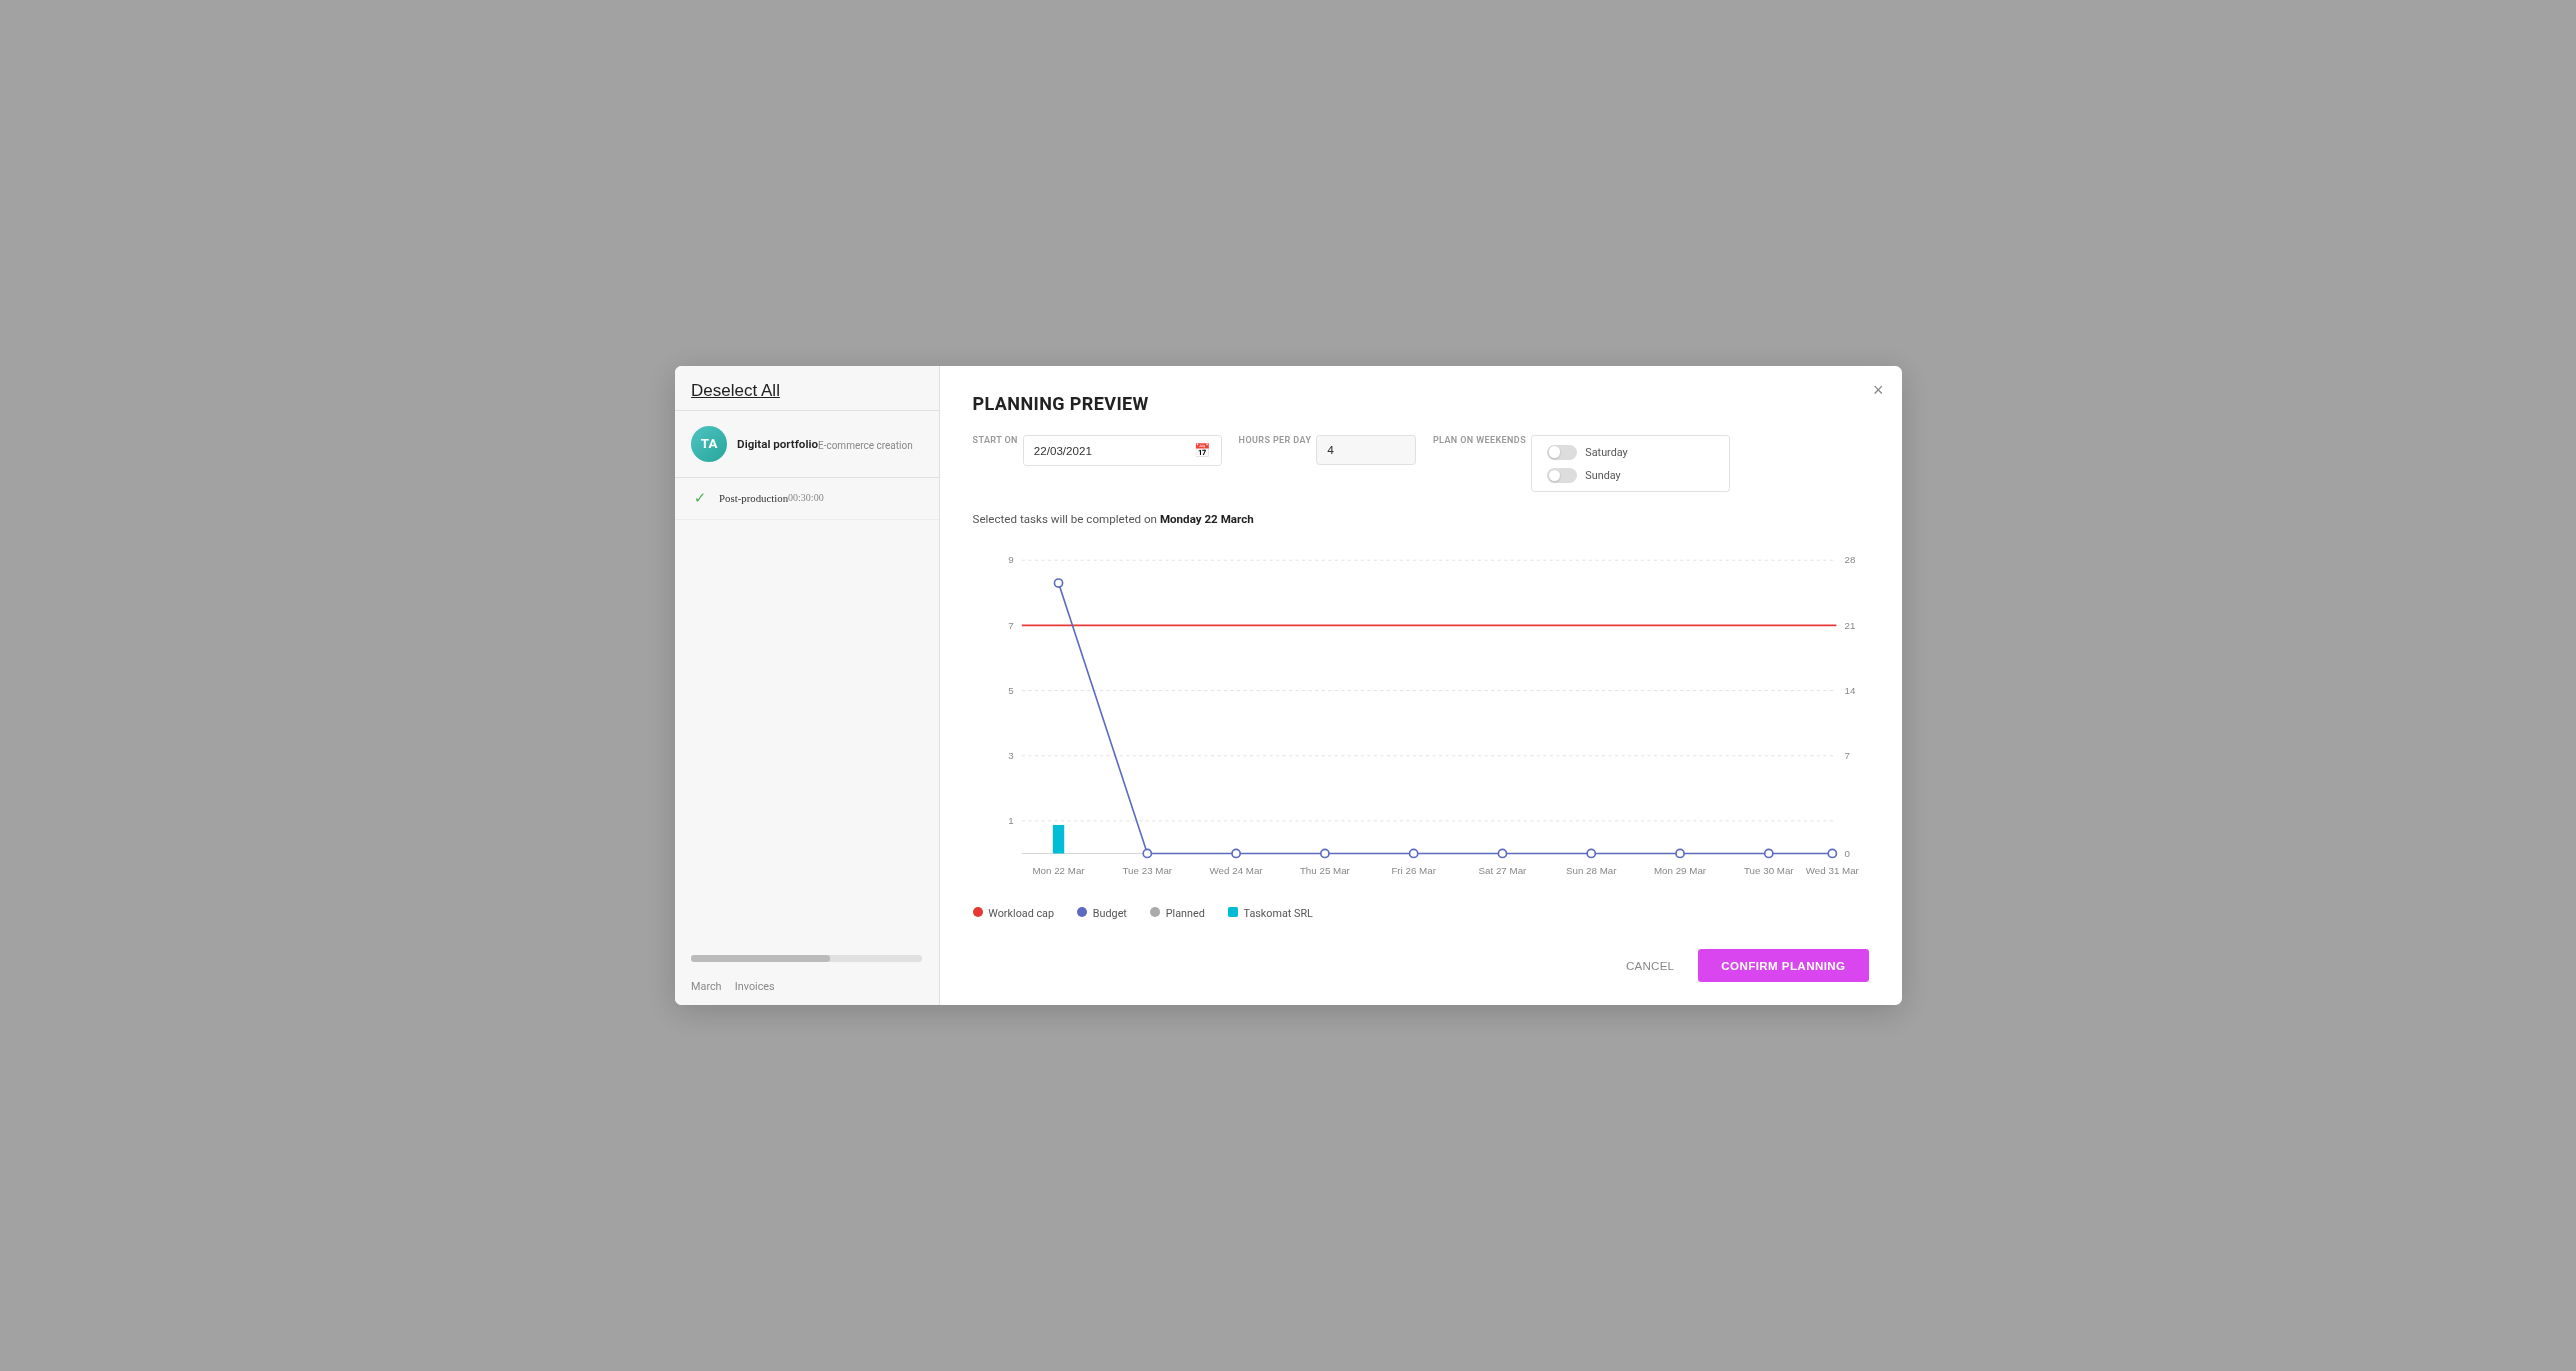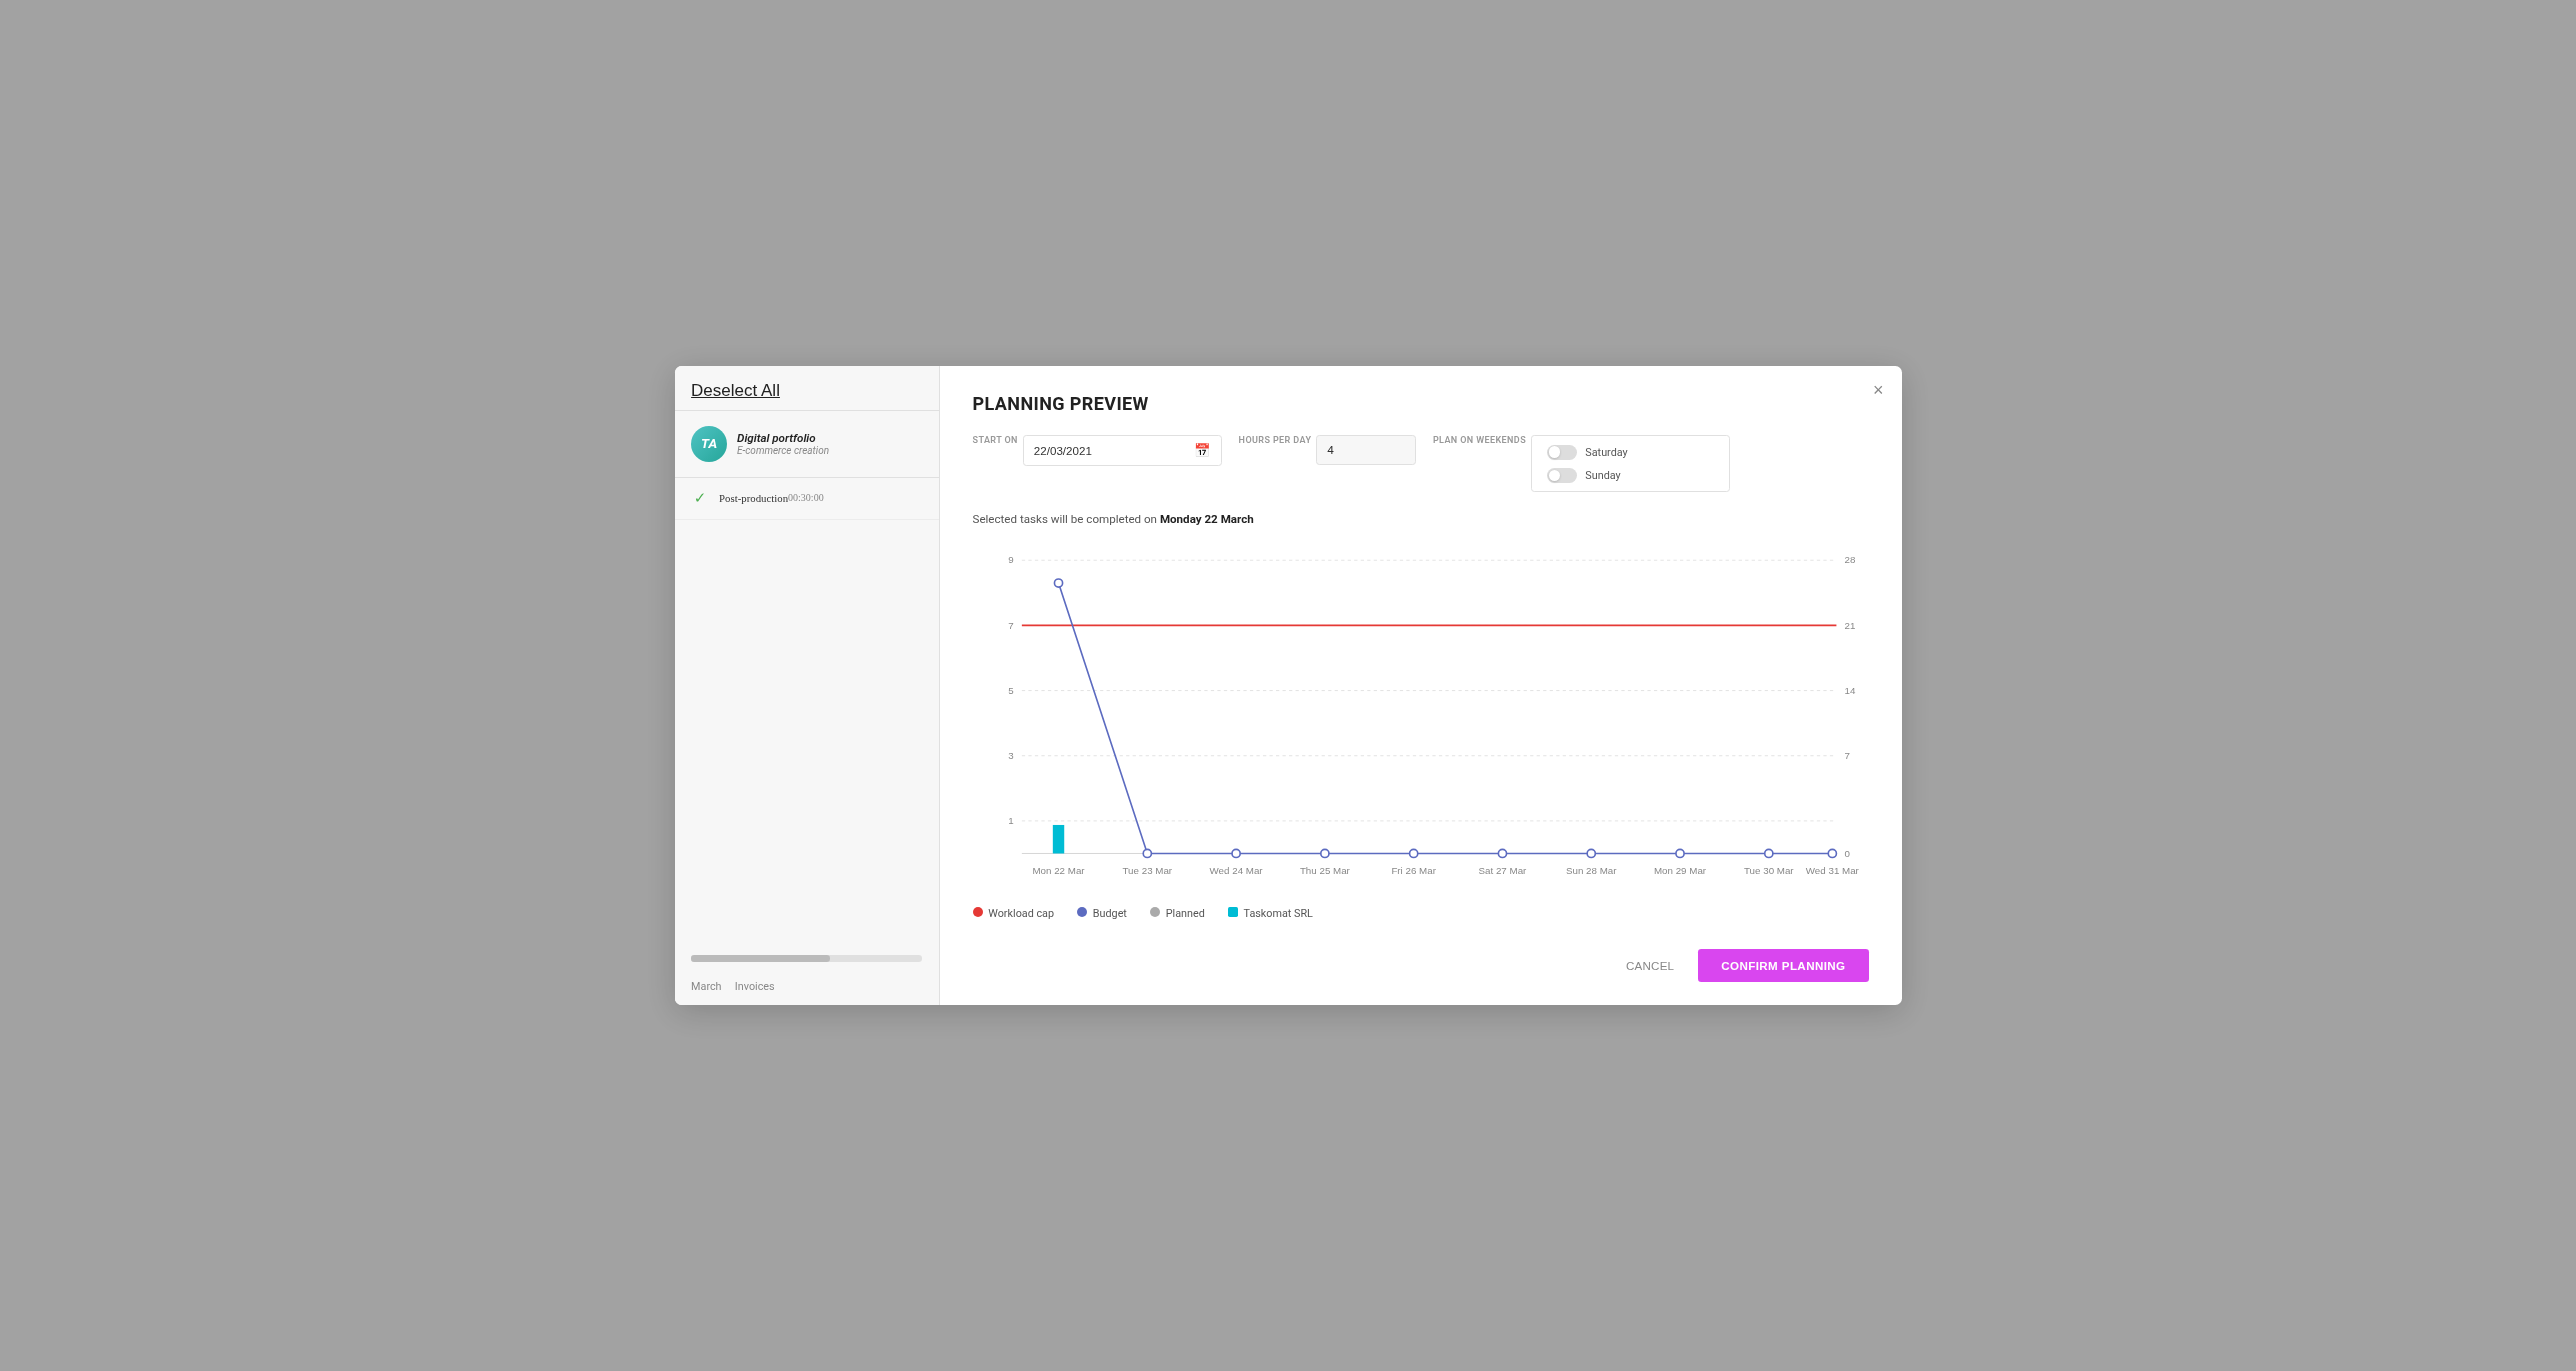--- a/index.html
+++ b/index.html
@@ -54,36 +54,35 @@
       background: none;
       border: none;
       padding: 0;
     }
     .sidebar-project {
       display: flex;
       align-items: center;
       gap: 10px;
       padding: 15px 16.6px;
       border-bottom: 0.8px solid #e0e0e0;
-      font-style: italic;
     }
     .avatar {
       width: 36px;
       height: 36px;
       border-radius: 50%;
       background: linear-gradient(135deg, #4fc3c3 0%, #26a69a 100%);
       display: flex;
       align-items: center;
       justify-content: center;
       color: #fff;
       font-weight: bold;
       font-size: 13.3px;
       flex-shrink: 0;
     }
-    .project-info { display: flex; flex-direction: column; }
+    .project-info { display: flex; flex-direction: row; align-items: flex-end; }
     .project-name { font-weight: 600; font-size: 11.6px; color: #222; }
     .project-sub { font-size: 10px; color: #888; }
     .sidebar-task {
       display: flex;
       align-items: center;
       gap: 10px;
       padding: 11.6px 16.6px;
       border-bottom: 0.8px solid #ececec;
     }
     .task-check {

